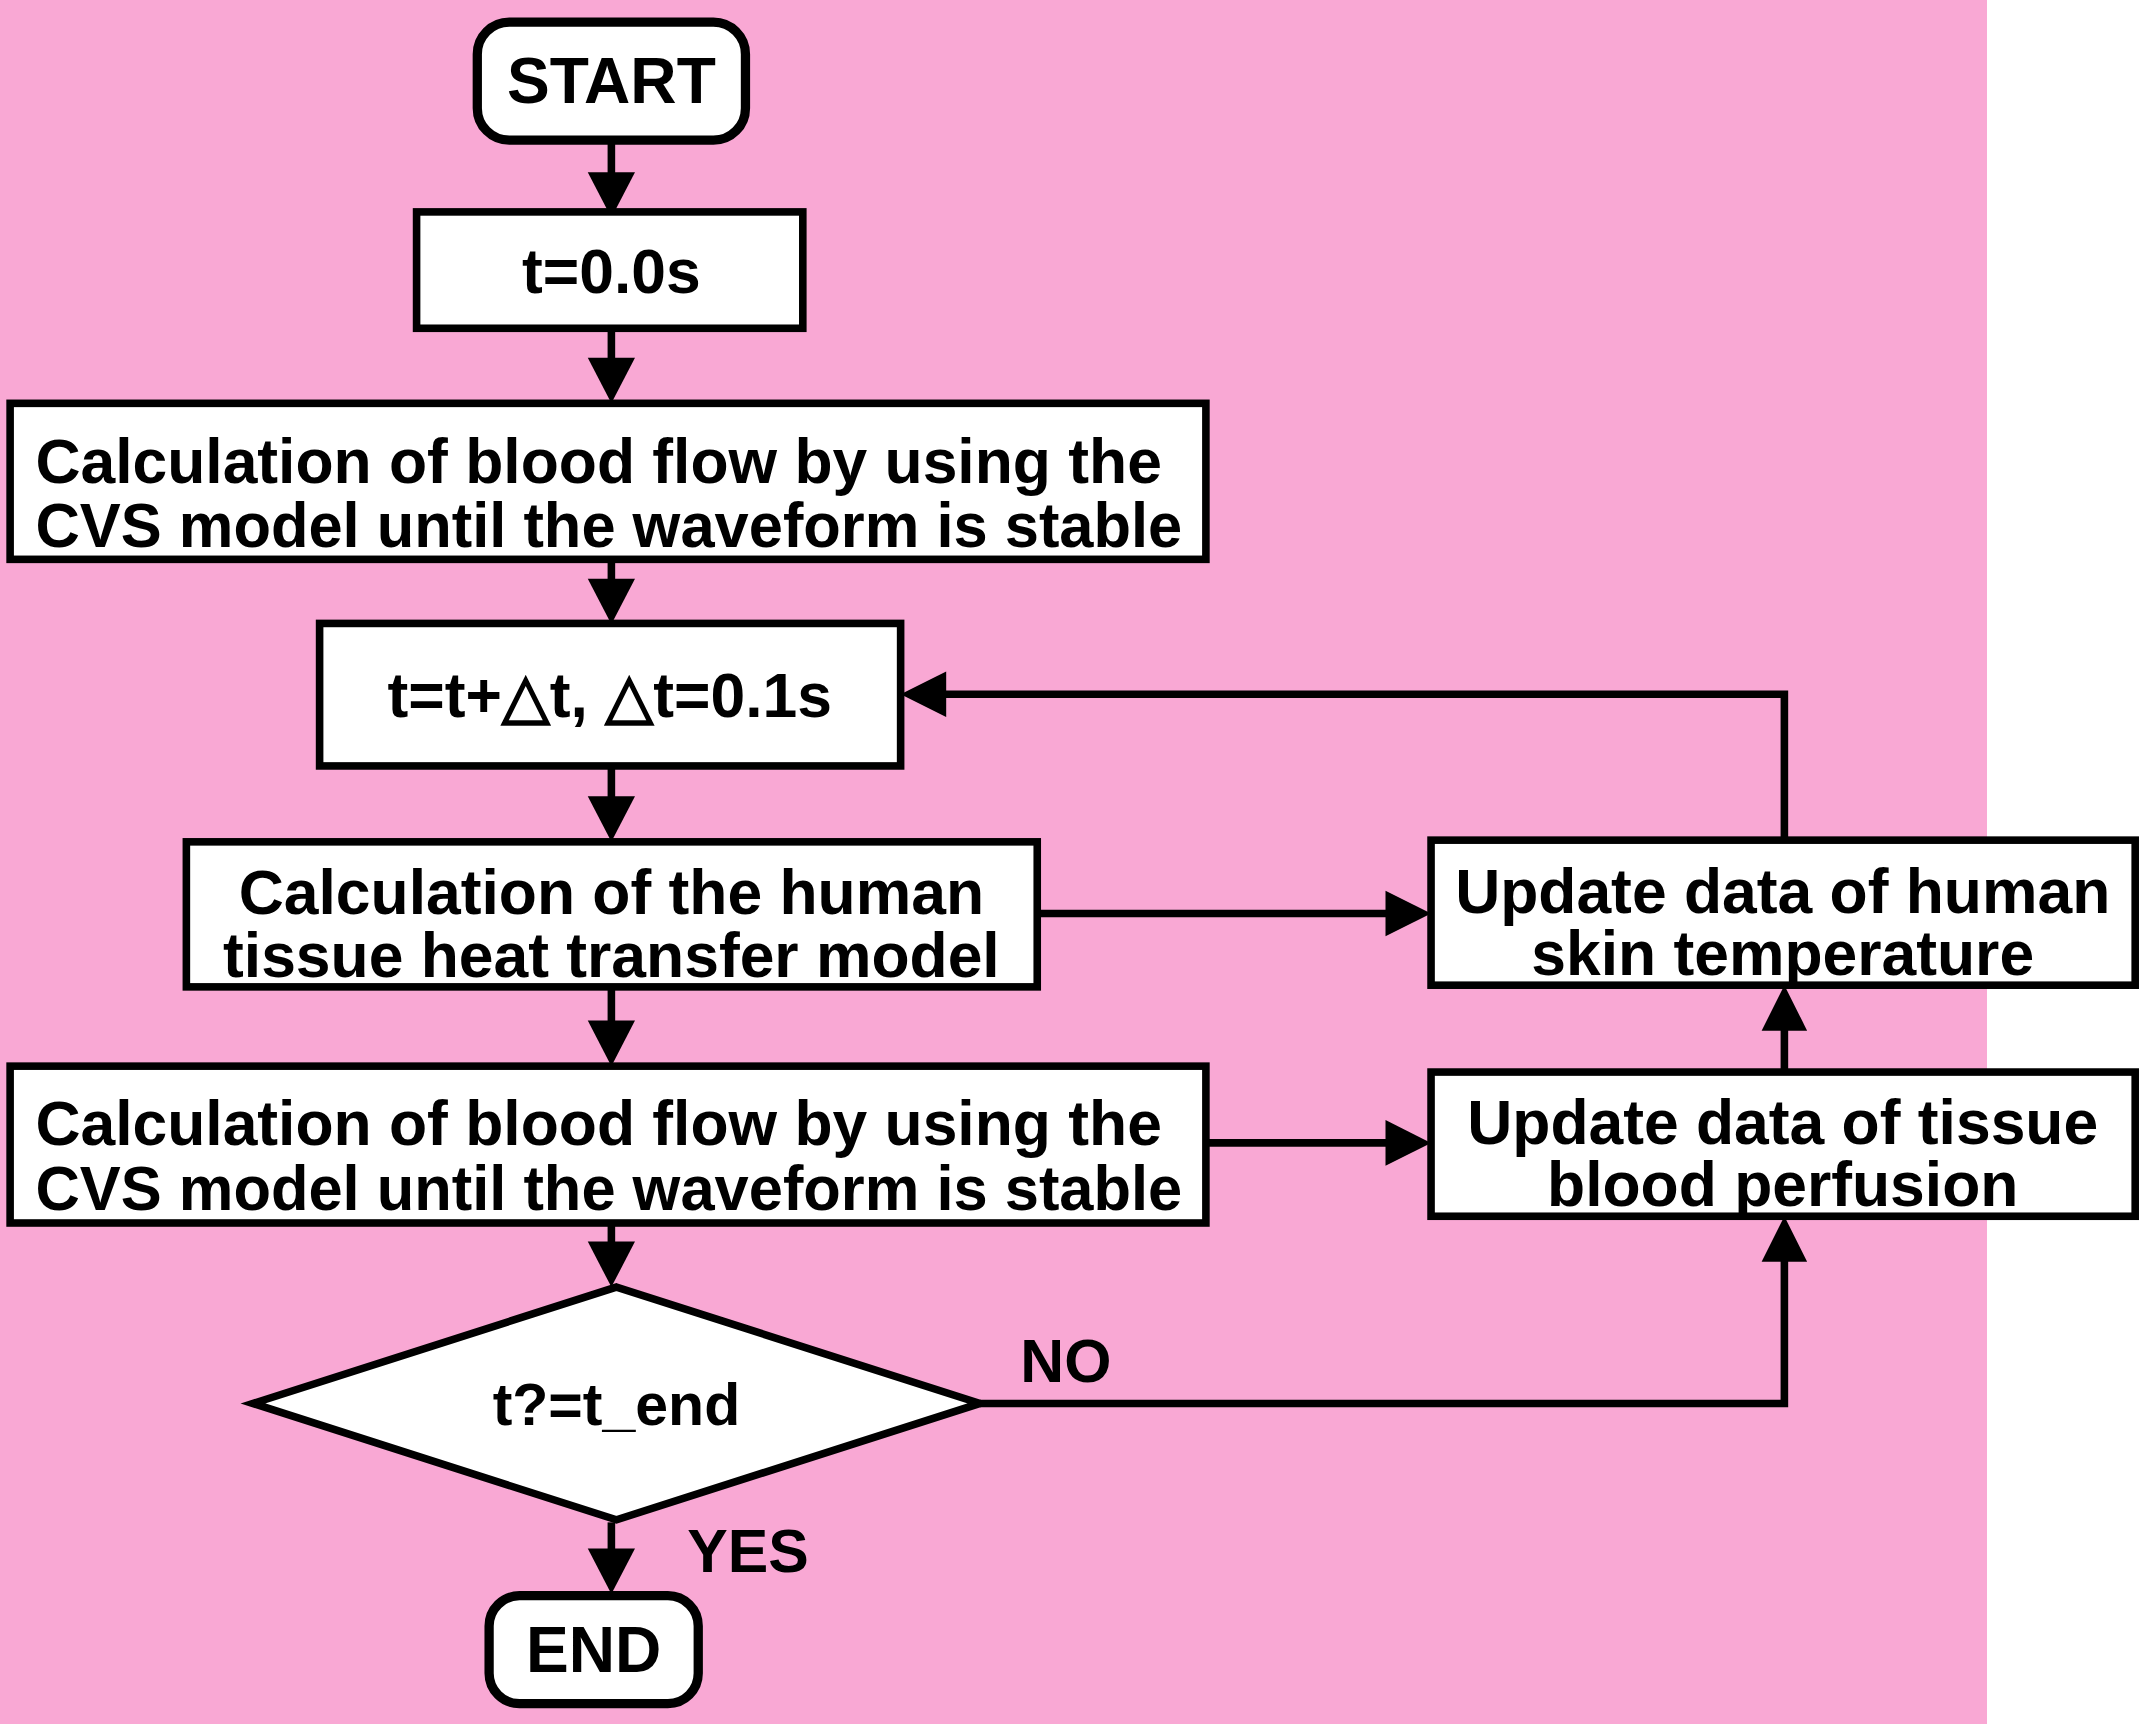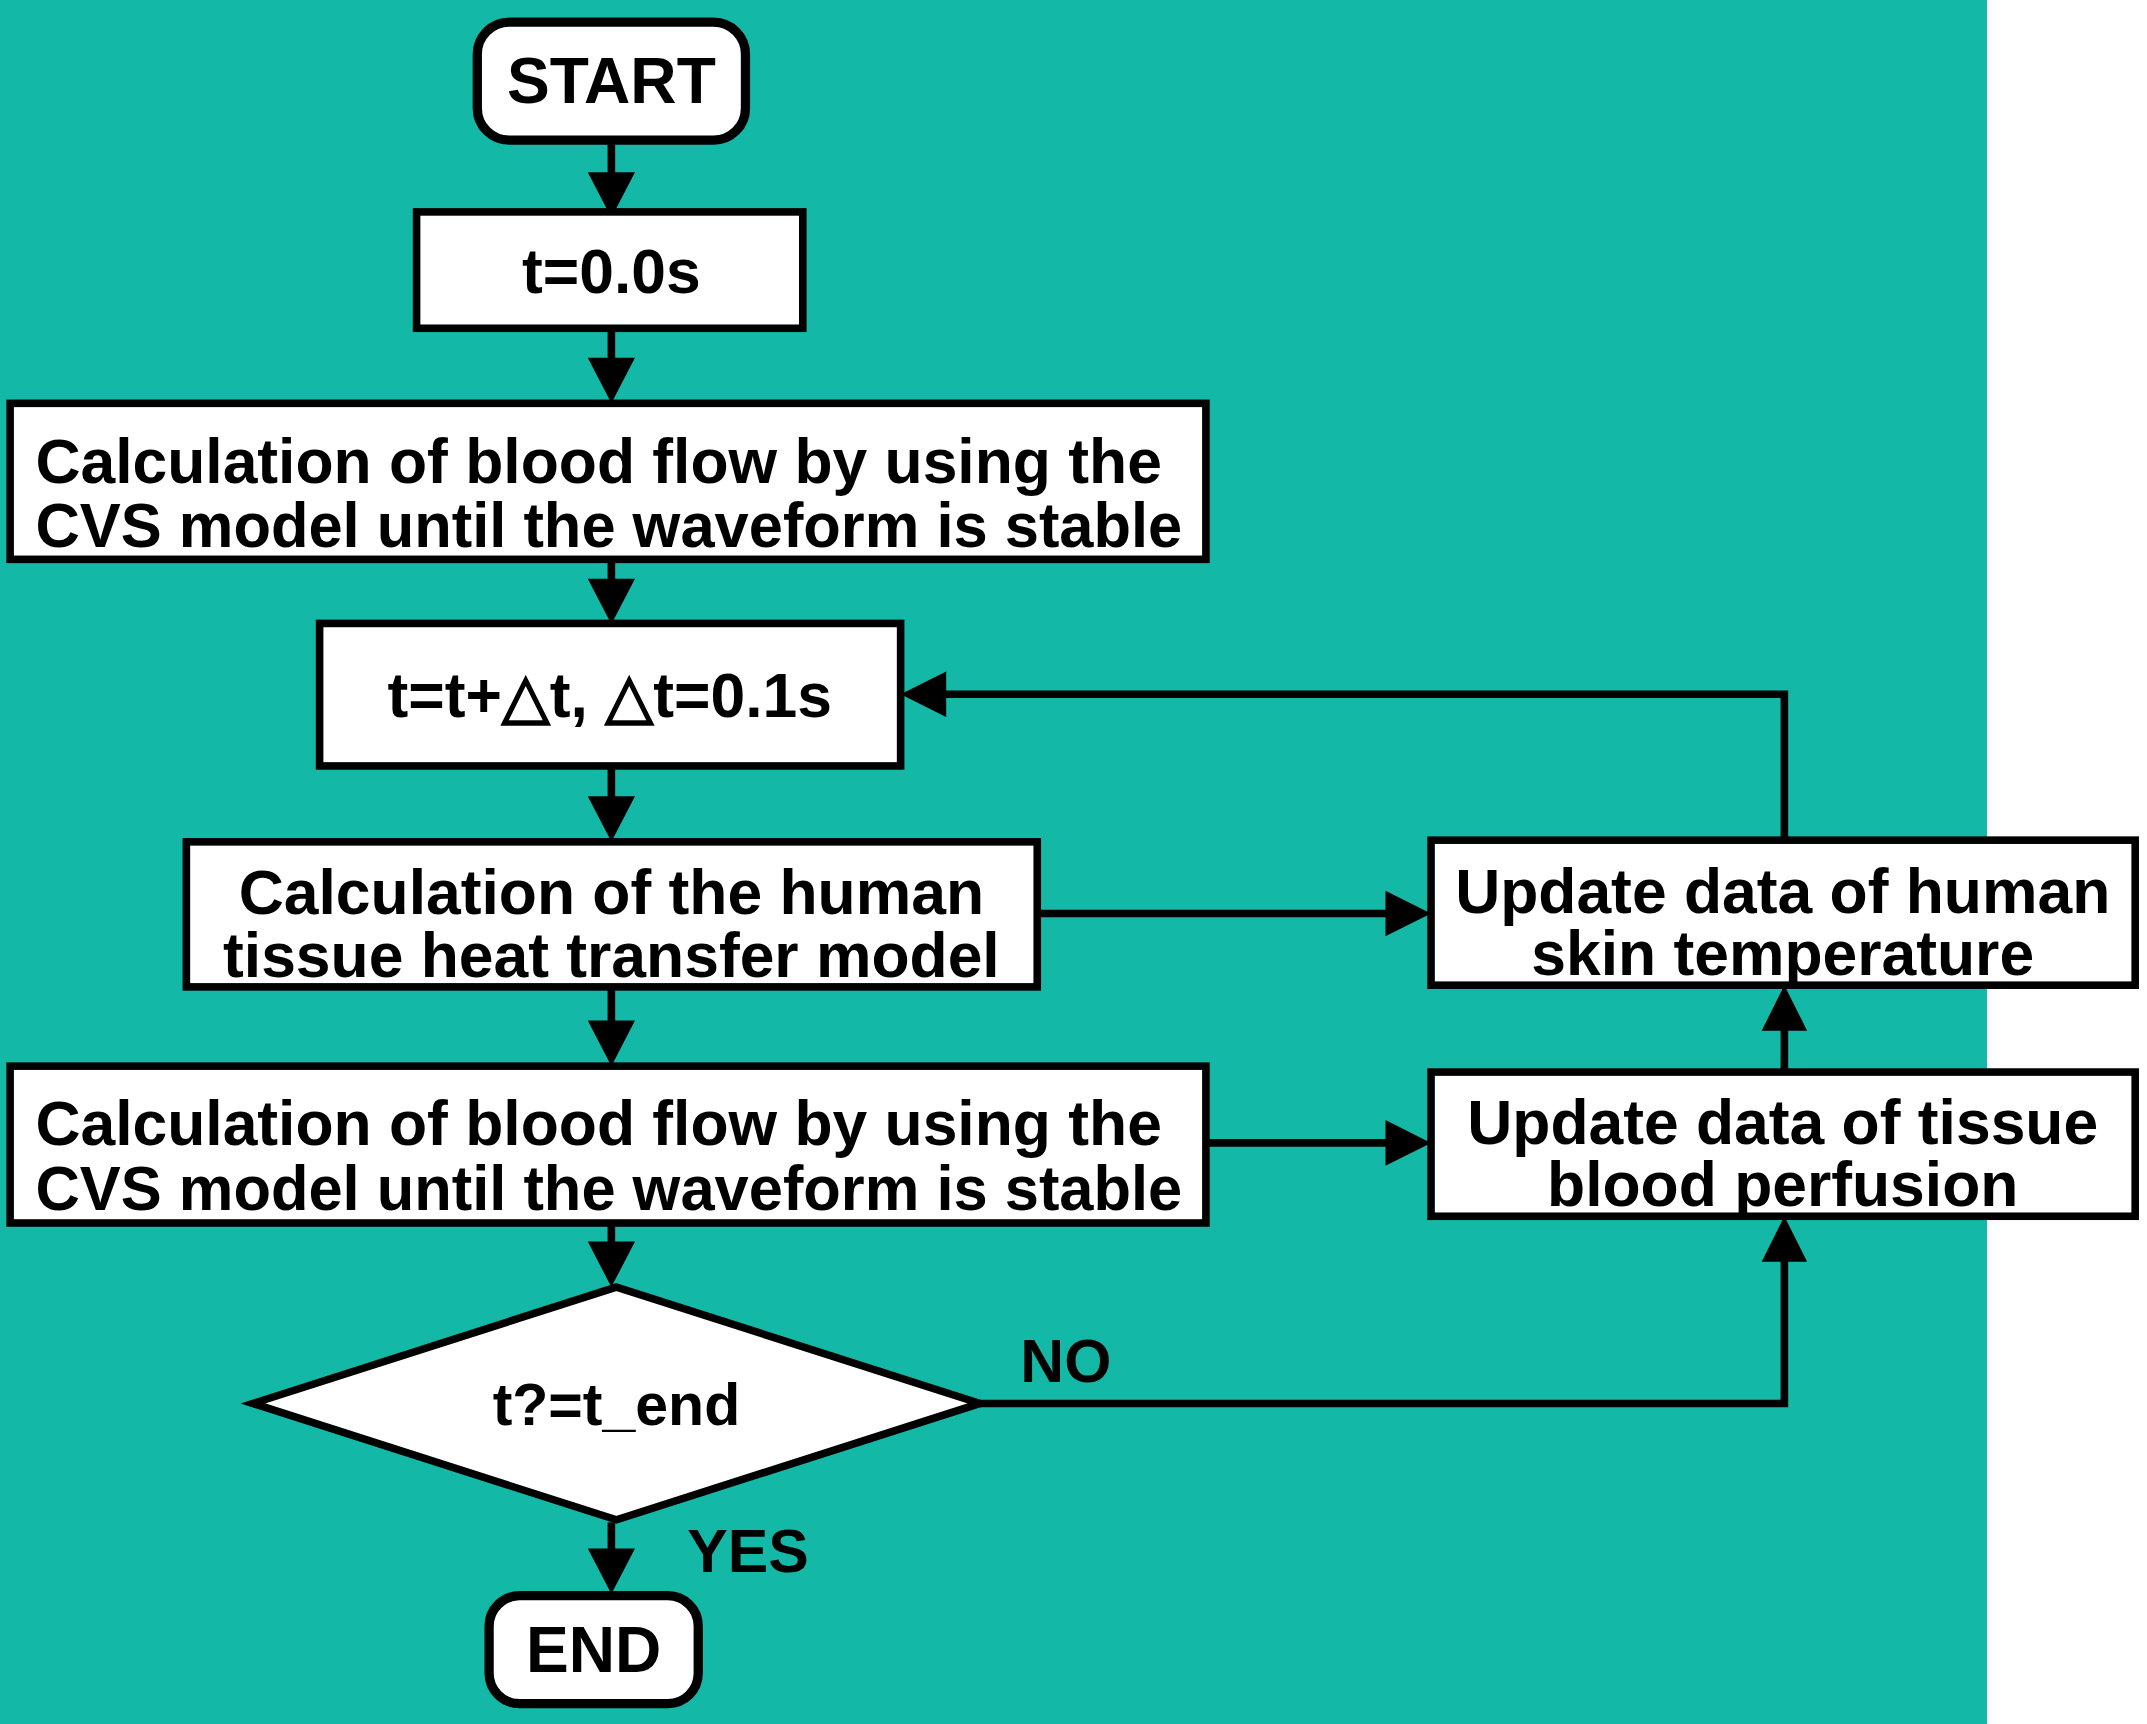--- a/index.html
+++ b/index.html
@@ -10,21 +10,21 @@
   body {
     width: 2147px;
     height: 1725px;
     font-family: "Liberation Sans", sans-serif;
     overflow: hidden;
   }
   #flowchart-root {
     position: relative;
     width: 1987px;
     height: 1725px;
-    background: #14b8a6;
+    background: #f9a8d4;
   }
   svg.diagram {
     display: block;
     width: 2147px;
     height: 1725px;
   }
   .node-shape {
     fill: #ffffff;
     stroke: #000000;
   }

